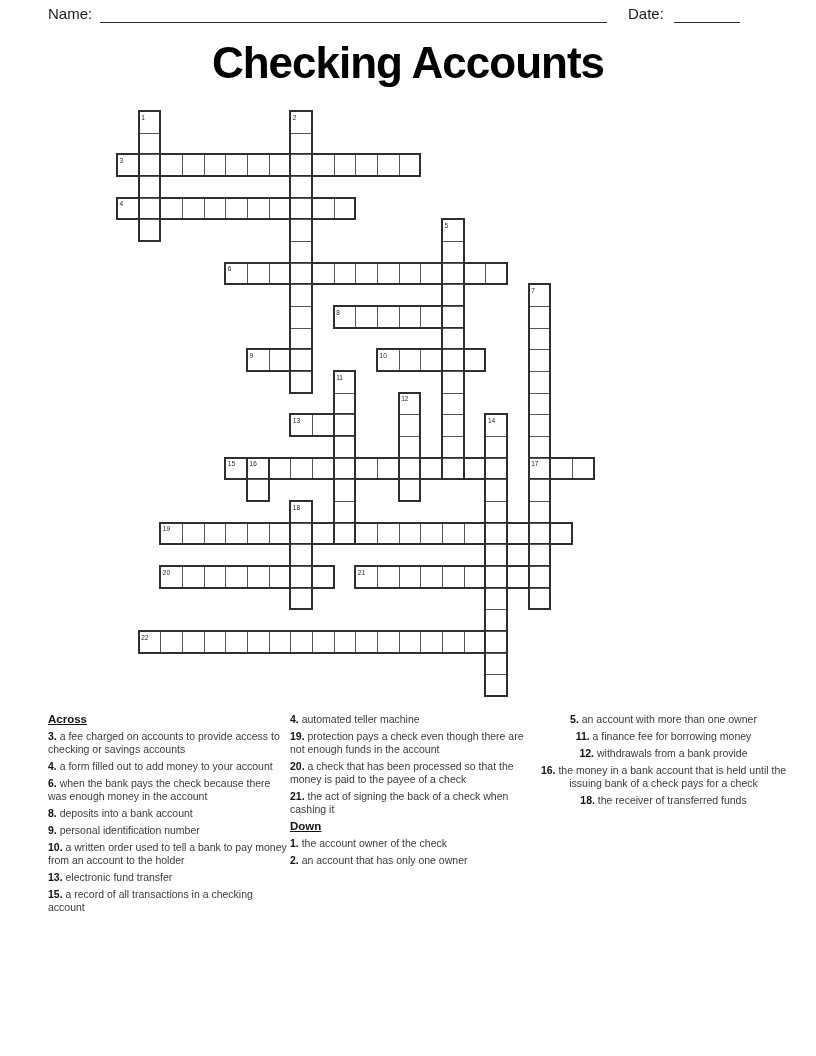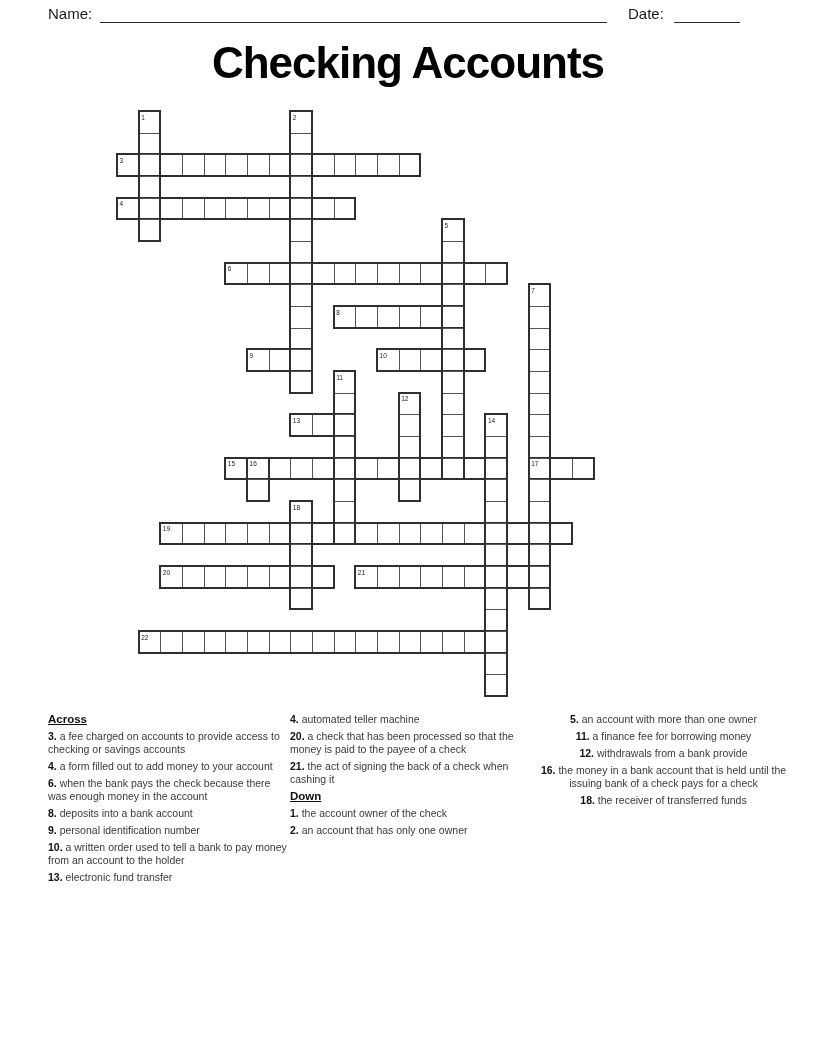--- a/index.html
+++ b/index.html
@@ -315,23 +315,25 @@
 
   <div class="clue-col" style="left:48px;width:240px;" id="cluecol1">
       <div class="clue-head">Across</div>
       <p class="clue"><b>3.</b><span> a fee charged on accounts to provide access to checking or savings accounts</span></p>
       <p class="clue"><b>4.</b><span> a form filled out to add money to your account</span></p>
       <p class="clue"><b>6.</b><span> when the bank pays the check because there was enough money in the account</span></p>
       <p class="clue"><b>8.</b><span> deposits into a bank account</span></p>
       <p class="clue"><b>9.</b><span> personal identification number</span></p>
       <p class="clue"><b>10.</b><span> a written order used to tell a bank to pay money from an account to the holder</span></p>
       <p class="clue"><b>13.</b><span> electronic fund transfer</span></p>
+      <p class="clue"><b>15.</b><span> a record of all transactions in a checking account</span></p>
     </div>
   <div class="clue-col" style="left:290px;width:245px;" id="cluecol2">
       <p class="clue"><b>4.</b><span> automated teller machine</span></p>
+      <p class="clue"><b>19.</b><span> protection pays a check even though there are not enough funds in the account</span></p>
       <p class="clue"><b>20.</b><span> a check that has been processed so that the money is paid to the payee of a check</span></p>
       <p class="clue"><b>21.</b><span> the act of signing the back of a check when cashing it</span></p>
       <div class="clue-head">Down</div>
       <p class="clue"><b>1.</b><span> the account owner of the check</span></p>
       <p class="clue"><b>2.</b><span> an account that has only one owner</span></p>
     </div>
   <div class="clue-col" style="left:537px;width:253px;text-align:center;" id="cluecol3">
       <p class="clue"><b>5.</b><span> an account with more than one owner</span></p>
       <p class="clue"><b>11.</b><span> a finance fee for borrowing money</span></p>
       <p class="clue"><b>12.</b><span> withdrawals from a bank provide</span></p>

